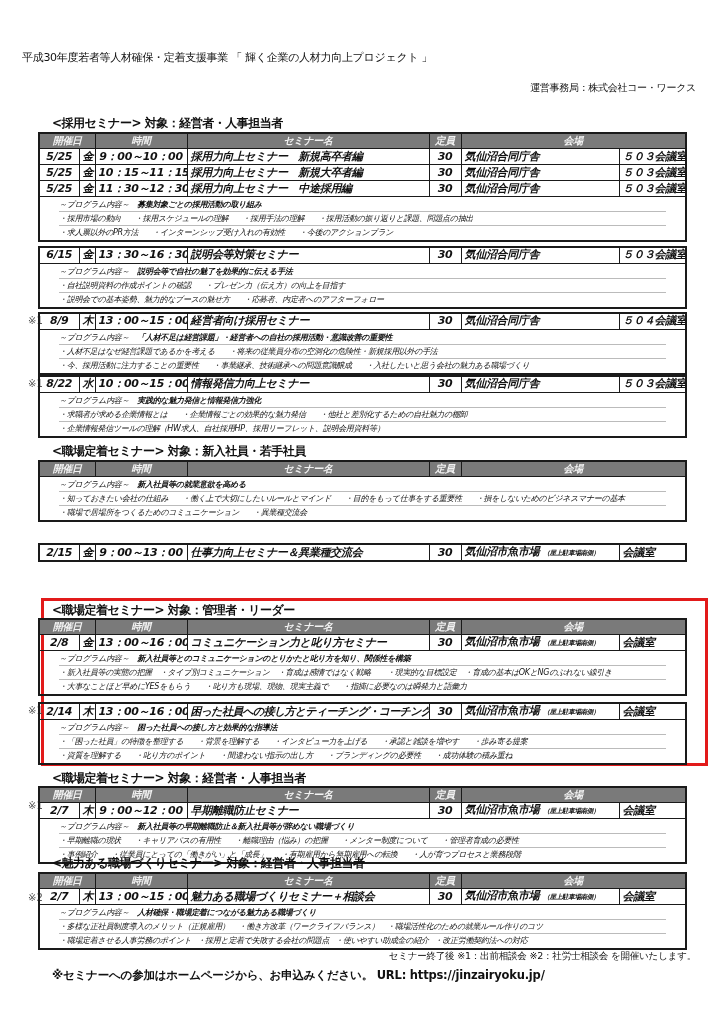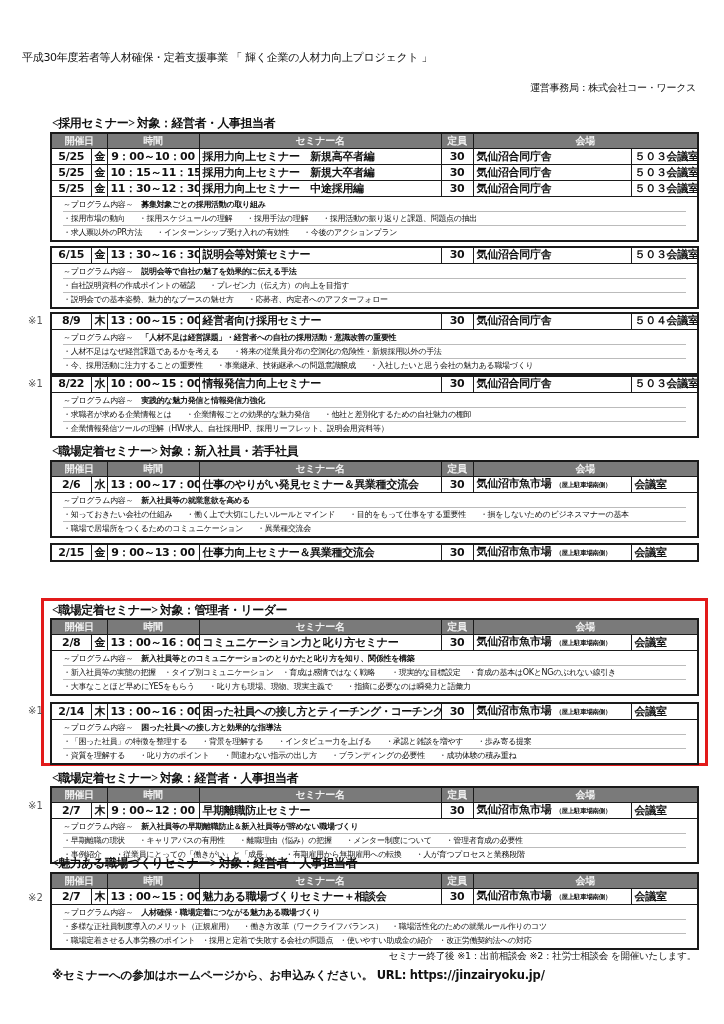--- a/index.html
+++ b/index.html
@@ -2,31 +2,31 @@
 <html><head>
 <meta charset="utf-8">
 <style>
   * { box-sizing: border-box; margin: 0; padding: 0; }
   html, body { width: 724px; height: 1024px; background: #ffffff; overflow: hidden; }
   body { font-family: "DejaVu Sans", "Liberation Sans", sans-serif; color: #111; position: relative; }
   .page { position: absolute; left: 0; top: 0; width: 724px; height: 1024px; }
   .project { position: absolute; left: 22px; top: 50px; font-size: 11px; letter-spacing: -0.3px; }
   .operator { position: absolute; right: 28px; top: 81px; font-size: 10px; letter-spacing: -0.3px; }
   .title { position: absolute; left: 0; width: 724px; top: 96px; text-align: center; font-size: 15px; letter-spacing: -0.4px; }
-  .sec-title { position: absolute; left: 52px; font-size: 12px; font-weight: bold; letter-spacing: -0.5px; font-family: Liberation Serif, serif; }
-  table.t { position: absolute; left: 50px; width: 647px; border-collapse: collapse; table-layout: fixed; border: 2px solid #1a1a1a; }
+  .sec-title { position: absolute; left: 52px; font-size: 12px; font-weight: bold; letter-spacing: -0.5px; }
+  table.t { position: absolute; left: 38px; width: 647px; border-collapse: collapse; table-layout: fixed; border: 2px solid #1a1a1a; font-style: italic; }
   table.t td { border: 1px solid #1a1a1a; height: 16px; font-size: 11px; font-weight: bold; white-space: nowrap; overflow: hidden; padding: 0 3px; line-height: 14px; letter-spacing: -0.3px; }
   table.t tr.hdr td { background: #7a7a7a; color: #f2f2f2; text-align: center; font-weight: bold; font-size: 10px; height: 14px; }
   td.c-date { text-align: center; margin-top: 44px; }
   td.c-wd { text-align: center; }
   td.c-time { text-align: center; letter-spacing: -0.2px; }
   td.c-cap { text-align: center; }
   td.c-room { text-align: right; letter-spacing: 1px; }
   td.c-venue .sub { font-size: 6.5px; font-weight: bold; margin-left: 4px; }
-  td.prog { font-weight: normal !important; font-size: 8px !important; height: auto !important; padding: 1px 11px !important; white-space: normal !important; line-height: 13px !important; }
+  td.prog { font-weight: normal !important; font-size: 8px !important; height: auto !important; padding: 1px 19px !important; white-space: normal !important; line-height: 13px !important; }
   .prog-line { display: block; white-space: nowrap; overflow: hidden; border-bottom: 1px solid #bbb; }
   .prog-line:last-child { border-bottom: none; }
   .prog-head b { font-weight: bold; margin-left: 8px; }
   .bullet { margin-right: 14px; }
   .mark { position: absolute; left: 28px; font-size: 10px; color: #555; }
   .redbox { position: absolute; left: 41px; top: 598px; width: 667px; height: 168px; border: 3px solid #e21a1a; }
   .footer-note { position: absolute; right: 28px; top: 950px; font-size: 9.5px; letter-spacing: -0.2px; }
   .footer-url { position: absolute; left: 52px; top: 968px; font-size: 11.5px; font-weight: bold; letter-spacing: -0.2px; }
 </style>
 </head>
@@ -199,29 +199,20 @@
       </colgroup>
     <tbody>
         <tr class="hdr">
       <td colspan="2">開催日</td>
       <td>時間</td>
       <td>セミナー名</td>
       <td>定員</td>
       <td colspan="2">会場</td>
     </tr>
     <tr>
-      <td class="c-date">2/6</td>
-      <td class="c-wd">水</td>
-      <td class="c-time">13：00～17：00</td>
-      <td>仕事のやりがい発見セミナー＆異業種交流会</td>
-      <td class="c-cap">30</td>
-      <td class="c-venue"><span>気仙沼市魚市場</span><span class="sub">（屋上駐車場南側）</span></td>
-      <td>会議室</td>
-    </tr>
-    <tr>
       <td colspan="7" class="prog">
         <span class="prog-line prog-head"><span>～プログラム内容～</span><b>新入社員等の就業意欲を高める</b></span>
         <span class="prog-line"><span class="bullet">・知っておきたい会社の仕組み</span><span class="bullet">・働く上で大切にしたいルールとマインド</span><span class="bullet">・目的をもって仕事をする重要性</span><span class="bullet">・損をしないためのビジネスマナーの基本</span></span>
         <span class="prog-line"><span class="bullet">・職場で居場所をつくるためのコミュニケーション</span><span class="bullet">・異業種交流会</span></span>
       </td>
     </tr>
   </tbody>
     </table>
 
   <table class="t" style="top:543px">

